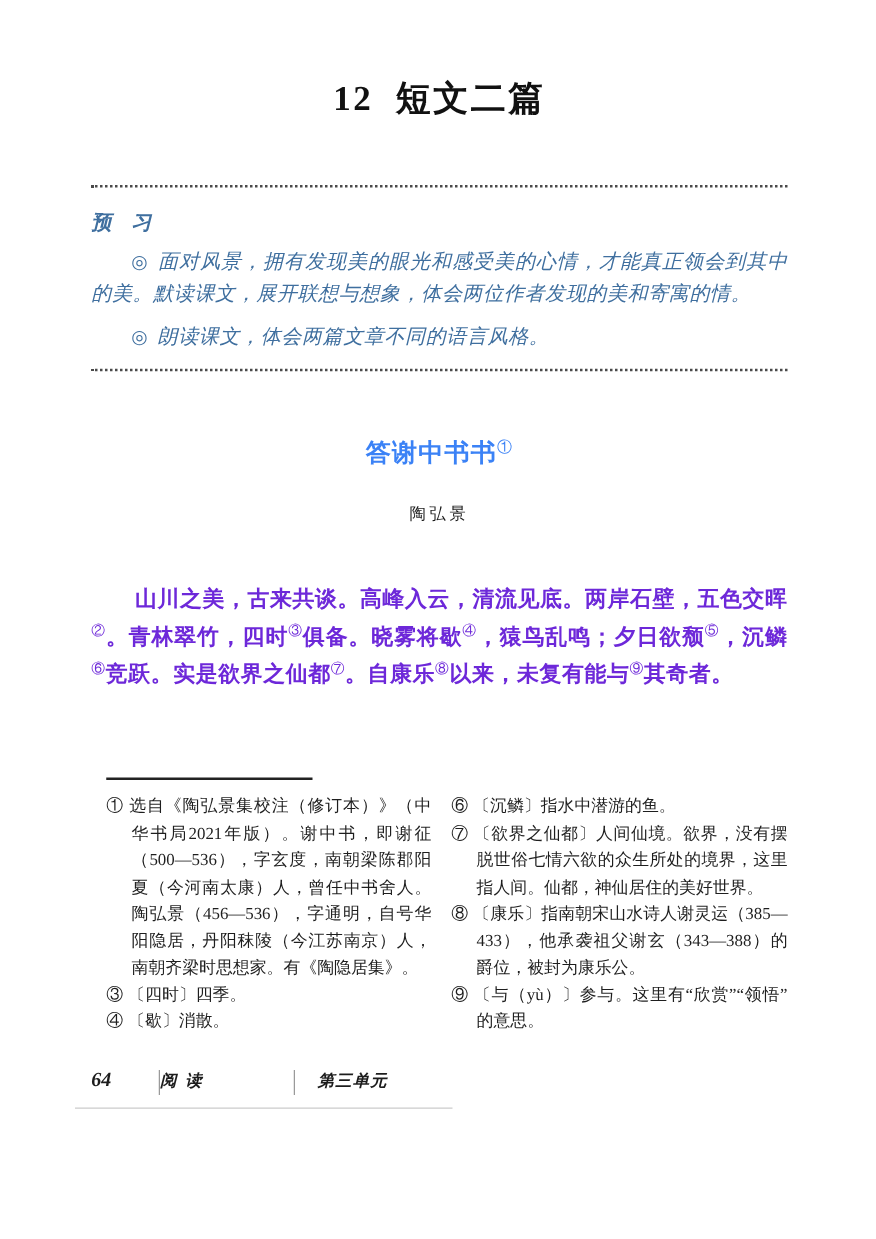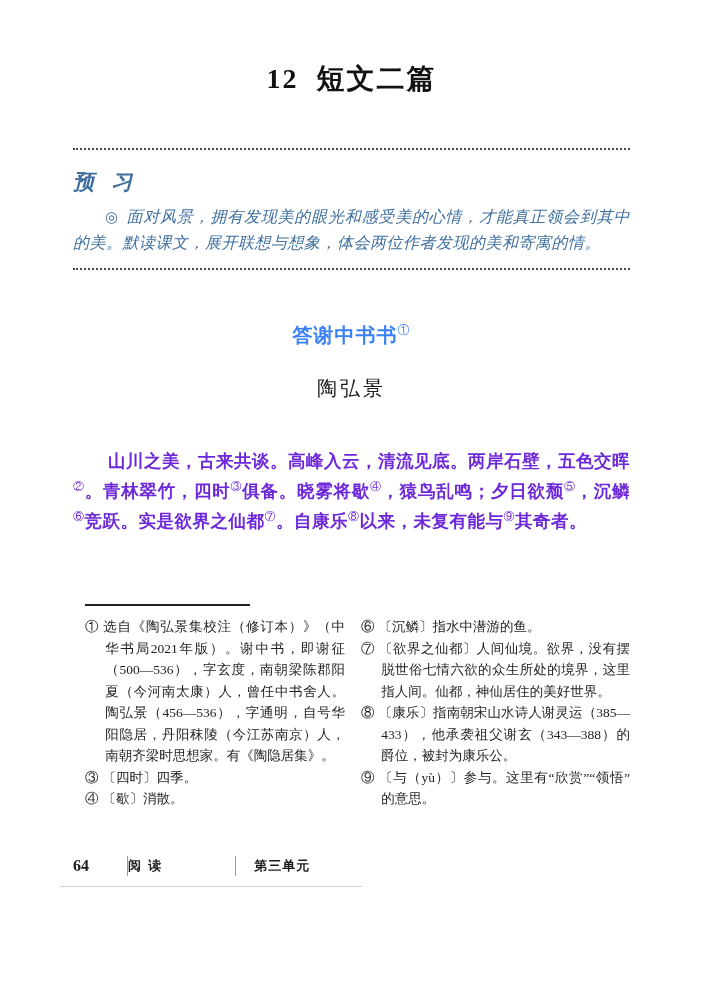--- a/index.html
+++ b/index.html
@@ -31,21 +31,21 @@
   
   .dotted{
     border-bottom:2px dotted #4a4a4a;
     height:0;
   }
   .dotted-top{margin-top:50px;}
   .dotted-bottom{margin-top:12px;}
   
   .preview-heading{
     margin-top:18px;
-    font-size:21px;
+    font-size:16px;
     font-weight:bold;
     font-style:italic;
     letter-spacing:6px;
     color:var(--accent);
   }
   .preview-items p{
     margin:8px 0 0 0;
     font-size:16px;
     line-height:26px;
     text-indent:2em;
@@ -61,21 +61,21 @@
     text-align:center;
     font-size:20px;
     font-weight:bold;
     letter-spacing:1px;
     color:#3b82f6;
   }
   .article-title sup{font-size:12px;font-weight:normal;}
   .article-author{
     margin-top:26px;
     text-align:center;
-    font-size:20px;
+    font-size:13px;
     letter-spacing:3px;
   }
   .article-body{
     margin:44px 0 0 0;
     font-size:17.5px;
     font-weight:bold;
     line-height:30px;
     text-indent:2em;
     text-align:justify;
     letter-spacing:0.5px;
@@ -106,23 +106,23 @@
     padding-left:1.5em;
     text-indent:-1.5em;
     color:#1e1e1e;
   }
   .fn-num{margin-right:0.3em;}
   
   .page-footer{
     position:absolute;
     left:73px;top:856px;
     display:flex;
-    align-items:center;
     font-size:13px;
     font-weight:bold;
+    font-style:italic;
   }
   .page-footer .pgnum{font-size:16px;width:32px;}
   .page-footer .vbar{
     display:inline-block;width:1px;height:20px;background:#9a9a9a;
   }
   .page-footer .vbar1{margin-left:22px;}
   .page-footer .sect{letter-spacing:2px;}
   .page-footer .vbar2{margin-left:72px;}
   .page-footer .unit{margin-left:18px;letter-spacing:1px;}
   .footer-rule{
@@ -140,20 +140,21 @@
   <h1 class="lesson-title">
     <span class="num">12</span><span>短文二篇</span>
   </h1>
 
   <div class="dotted dotted-top"></div>
 
   <section class="preview">
     <div class="preview-heading">预 习</div>
     <div class="preview-items" id="preview-items">
         <p><span class="bullet">◎</span><span>面对风景，拥有发现美的眼光和感受美的心情，才能真正领会到其中的美。默读课文，展开联想与想象，体会两位作者发现的美和寄寓的情。</span></p>
+        <p><span class="bullet">◎</span><span>朗读课文，体会两篇文章不同的语言风格。</span></p>
       </div>
   </section>
 
   <div class="dotted dotted-bottom"></div>
 
   <h2 class="article-title">
     <span>答谢中书书</span><sup>①</sup>
   </h2>
 
   <div class="article-author">陶弘景</div>

